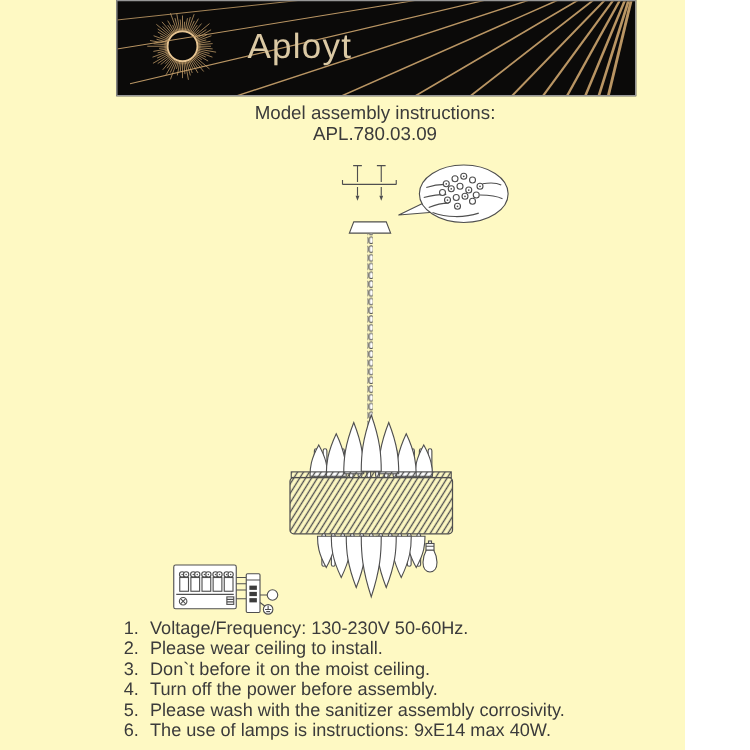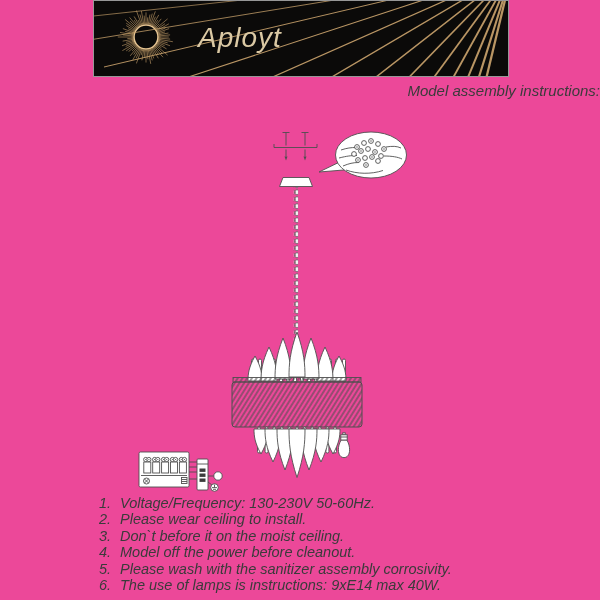--- a/index.html
+++ b/index.html
@@ -1,27 +1,27 @@
 <!DOCTYPE html>
 <html><head>
 <meta charset="utf-8">
 <style>
   html,body{margin:0;padding:0;width:600px;height:600px;overflow:hidden;background:#ffffff;
     font-family:"Liberation Sans", sans-serif;}
-  .page{position:relative;width:600px;height:600px;background:#ec4899;font-style:italic;}
+  .page{position:relative;width:548px;height:600px;background:#fef9c3;}
 
   
   .banner{position:absolute;left:93px;top:0;width:416px;height:77px;background:#0b0a09;
     border:1px solid #979797;box-sizing:border-box;overflow:hidden;}
   .banner svg{position:absolute;left:0;top:0;}
   .brand{position:absolute;left:104px;top:50%;transform:translateY(-54%);
     font-size:28px;font-weight:400;letter-spacing:1px;color:#dbc9a4;z-index:2;}
 
   
-  .title-block{position:absolute;left:0;top:82px;width:600px;text-align:right;color:#3b3b3b;}
+  .title-block{position:absolute;left:0;top:82px;width:600px;text-align:center;color:#3b3b3b;}
   .title-block p{margin:0;font-size:15px;line-height:17px;}
 
   
   .diagram{position:absolute;left:0;top:120px;width:600px;height:378px;}
   .ln{stroke:#4f4f4f;fill:none;stroke-width:0.9;}
   .wh{stroke:#4f4f4f;fill:#ffffff;stroke-width:0.9;}
 
   
   .instructions{position:absolute;left:99px;top:495px;width:440px;color:#3b3b3b;}
   .instructions ol{list-style:none;margin:0;padding:0;}
@@ -127,20 +127,21 @@
           <line x1="418" y1="-30" x2="298" y2="260" stroke="#c9a26c" stroke-width="2.00" opacity="0.92"></line>
           <line x1="418" y1="-30" x2="312" y2="310" stroke="#c9a26c" stroke-width="2.13" opacity="0.92"></line>
           <line x1="418" y1="-30" x2="322" y2="370" stroke="#c9a26c" stroke-width="2.26" opacity="0.92"></line>
         </g>
     </svg>
     <span class="brand">Aployt</span>
   </div>
 
   <div class="title-block">
     <p>Model assembly instructions:</p>
+    <p>APL.780.03.09</p>
   </div>
 
   <svg class="diagram" viewBox="0 120 600 378">
     <defs>
       <pattern id="hatch" width="4" height="12" patternUnits="userSpaceOnUse" patternTransform="rotate(32)">
         <line x1="2" y1="0" x2="2" y2="12" stroke="#4f4f4f" stroke-width="1.1"></line>
       </pattern>
       <pattern id="chain" width="4.4" height="7" patternUnits="userSpaceOnUse">
         <rect x="0.6" y="0.6" width="3.2" height="5.2" rx="1.6" fill="#ffffff" stroke="#555555" stroke-width="0.8"></rect>
       </pattern>
@@ -337,21 +338,21 @@
       <li>
         <span class="num">2.</span>
         <span class="txt">Please wear ceiling to install.</span>
         </li>
       <li>
         <span class="num">3.</span>
         <span class="txt">Don`t before it on the moist ceiling.</span>
         </li>
       <li>
         <span class="num">4.</span>
-        <span class="txt">Model off the power before cleanout.</span>
+        <span class="txt">Turn off the power before assembly.</span>
         </li>
       <li>
         <span class="num">5.</span>
         <span class="txt">Please wash with the sanitizer assembly corrosivity.</span>
         </li>
       <li>
         <span class="num">6.</span>
         <span class="txt">The use of lamps is instructions: 9xE14 max 40W.</span>
         </li>
     </ol>

